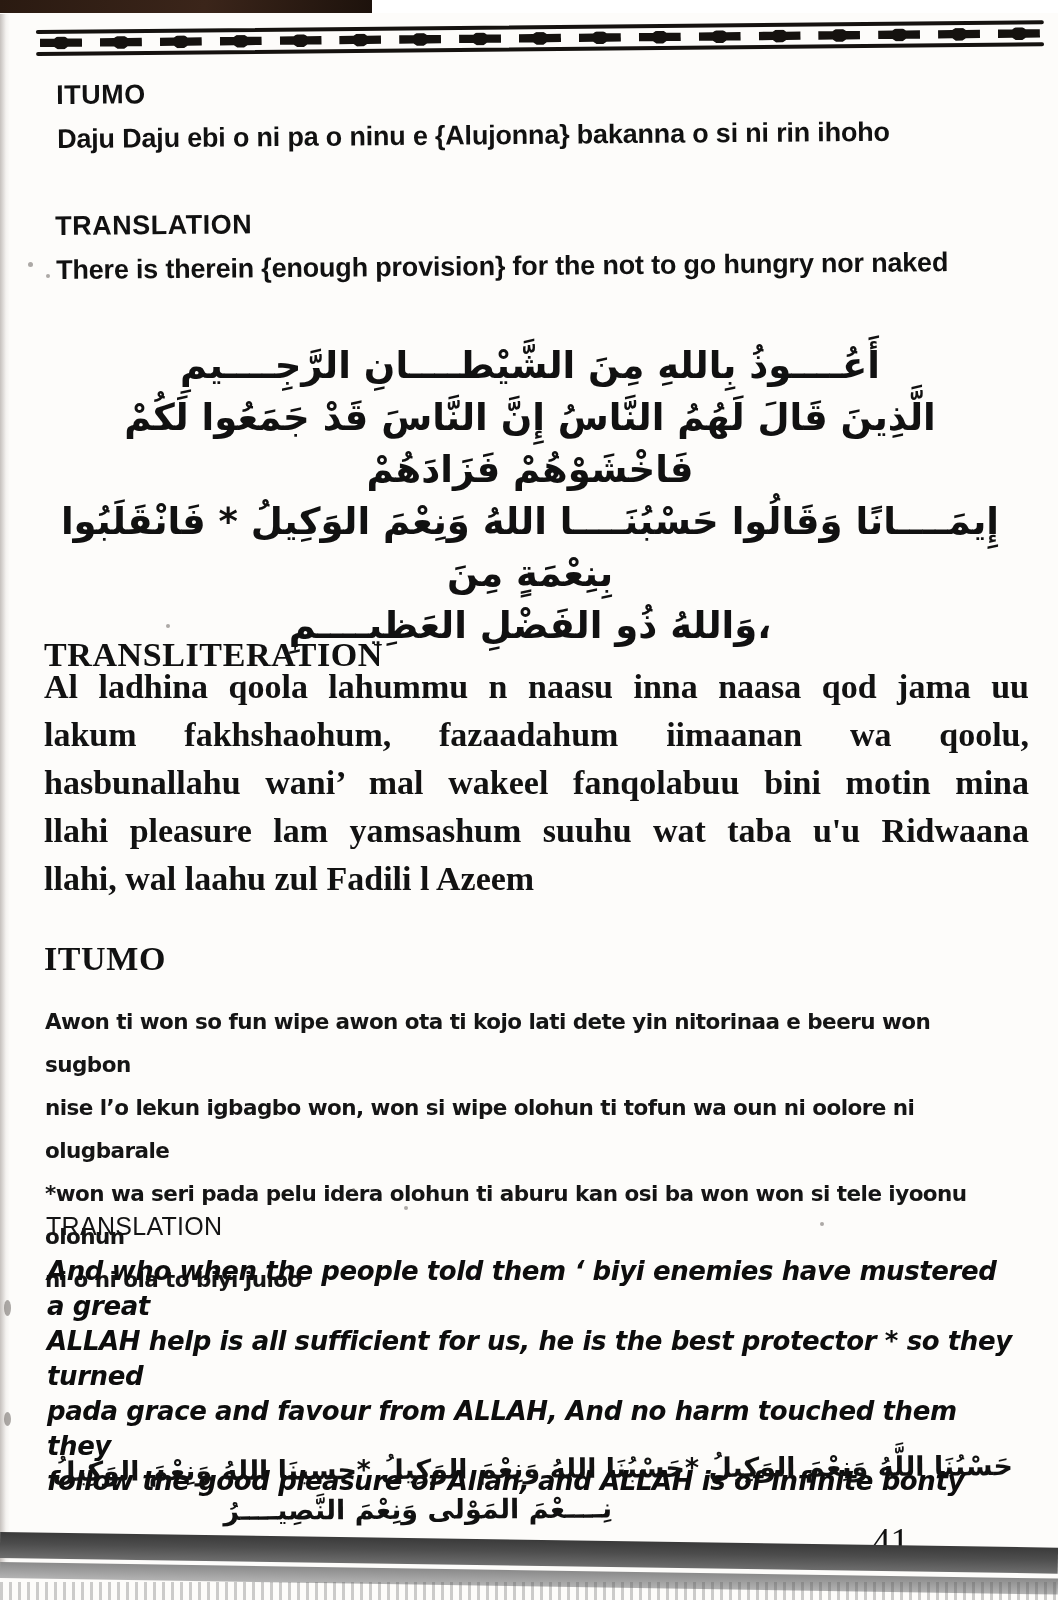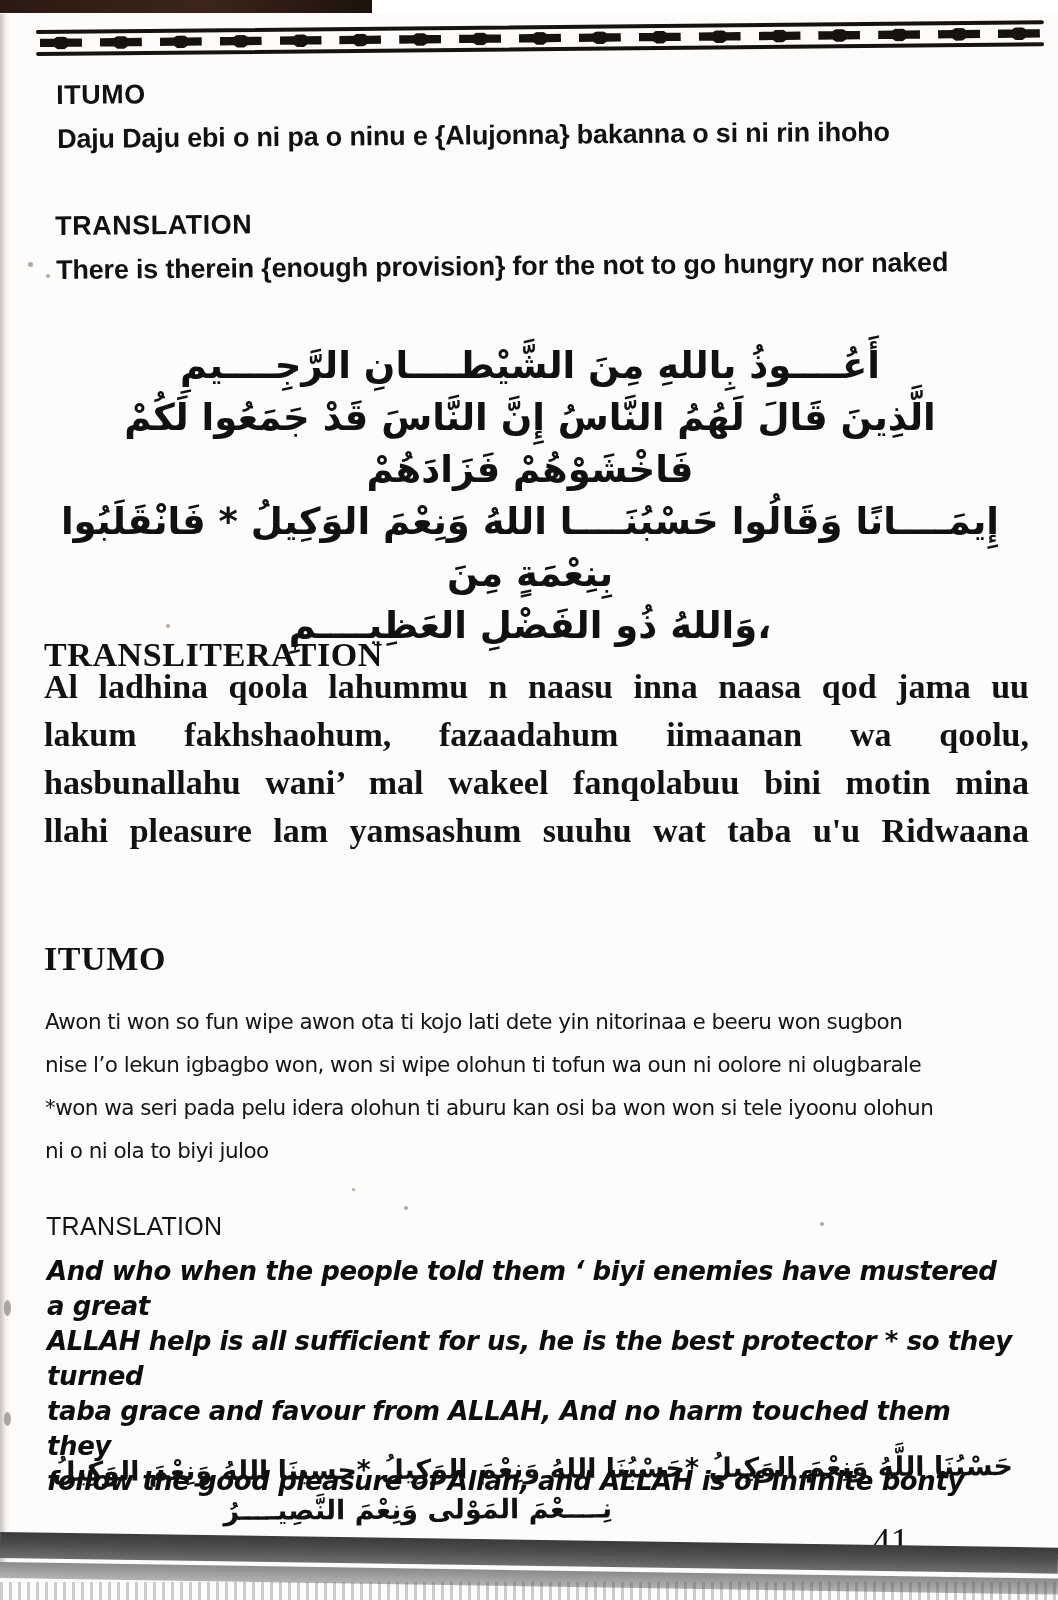--- a/index.html
+++ b/index.html
@@ -140,21 +140,21 @@
     font-family: "Liberation Serif", serif;
     font-weight: 700;
     font-size: 34px;
     line-height: 48px;
     color: #121212;
     text-align: justify;
   }
   .translit > div { display: block; }
   .yoruba {
     font-family: "DejaVu Sans", sans-serif;
-    font-weight: 400;
+    font-weight: 700;
     font-size: 21.5px;
     line-height: 43px;
     letter-spacing: -0.55px;
     color: #151515;
   }
   .eng-italic {
     font-family: "DejaVu Sans", sans-serif;
     font-style: italic;
     font-weight: 700;
     font-size: 26px;
@@ -234,35 +234,36 @@
     <div>إِيمَــــانًا وَقَالُوا حَسْبُنَــــا اللهُ وَنِعْمَ الوَكِيلُ * فَانْقَلَبُوا بِنِعْمَةٍ مِنَ</div>
     <div>،وَاللهُ ذُو الفَضْلِ العَظِيــــمِ</div>
   </div>
 
   <div class="blk head-serif" style="left:44px; top:622px;margin-top:14px;">TRANSLITERATION</div>
   <div class="blk translit" style="left:44px; top:663px; width:985px;">
     <div style="text-align:justify; text-align-last:justify;">Al ladhina qoola lahummu n naasu inna naasa qod jama uu</div>
     <div style="text-align:justify; text-align-last:justify;">lakum fakhshaohum, fazaadahum iimaanan wa qoolu,</div>
     <div style="text-align:justify; text-align-last:justify;">hasbunallahu wani’ mal wakeel fanqolabuu bini motin mina</div>
     <div style="text-align:justify; text-align-last:justify;">llahi pleasure lam yamsashum suuhu wat taba u'u Ridwaana</div>
+    <div>llahi, wal laahu zul Fadili l Azeem</div>
   </div>
 
   <div class="blk head-serif" style="left:44px; top:940px;">ITUMO</div>
   <div class="blk yoruba" style="left:45px; top:1000px; width:975px;">
     <div>Awon ti won so fun wipe awon ota ti kojo lati dete yin nitorinaa e beeru won sugbon</div>
     <div>nise l’o lekun igbagbo won, won si wipe olohun ti tofun wa oun ni oolore ni olugbarale</div>
     <div>*won wa seri pada pelu idera olohun ti aburu kan osi ba won won si tele iyoonu olohun</div>
     <div>ni o ni ola to biyi juloo</div>
   </div>
 
   <div class="blk" style="left:46px; top:1212px; font-family:'Liberation Sans',sans-serif; font-weight:400; font-size:25px; letter-spacing:.3px; color:#141414;">TRANSLATION</div>
   <div class="blk eng-italic" style="left:47px; top:1254px; width:975px;">
     <div>And who when the people told them ‘ biyi enemies have mustered a great</div>
     <div>ALLAH help is all sufficient for us, he is the best protector * so they turned</div>
-    <div>taba grace and   favour from ALLAH, And no harm touched them they</div>
+    <div>pada grace and   favour from ALLAH, And no harm touched them they</div>
     <div>follow the good pleasure of Allah, and  ALLAH is of infinite bonty</div>
   </div>
 
   <div class="blk arabic arabic-foot skew-b" style="left:40px; top:1452px; width:985px;">
     <div>حَسْبُنَا اللَّهُ وَنِعْمَ الوَكِيلُ *حَسْبُنَا اللهُ وَنِعْمَ الوَكِيلُ *حسبنَا اللهُ وَنِعْمَ الوَكِيلُ</div>
     <div style="padding-right:230px;">نِــــعْمَ المَوْلى وَنِعْمَ النَّصِيــــرُ</div>
   </div>
 
   <div class="blk page-number" style="left:872px; top:1520px;">41</div>
 

